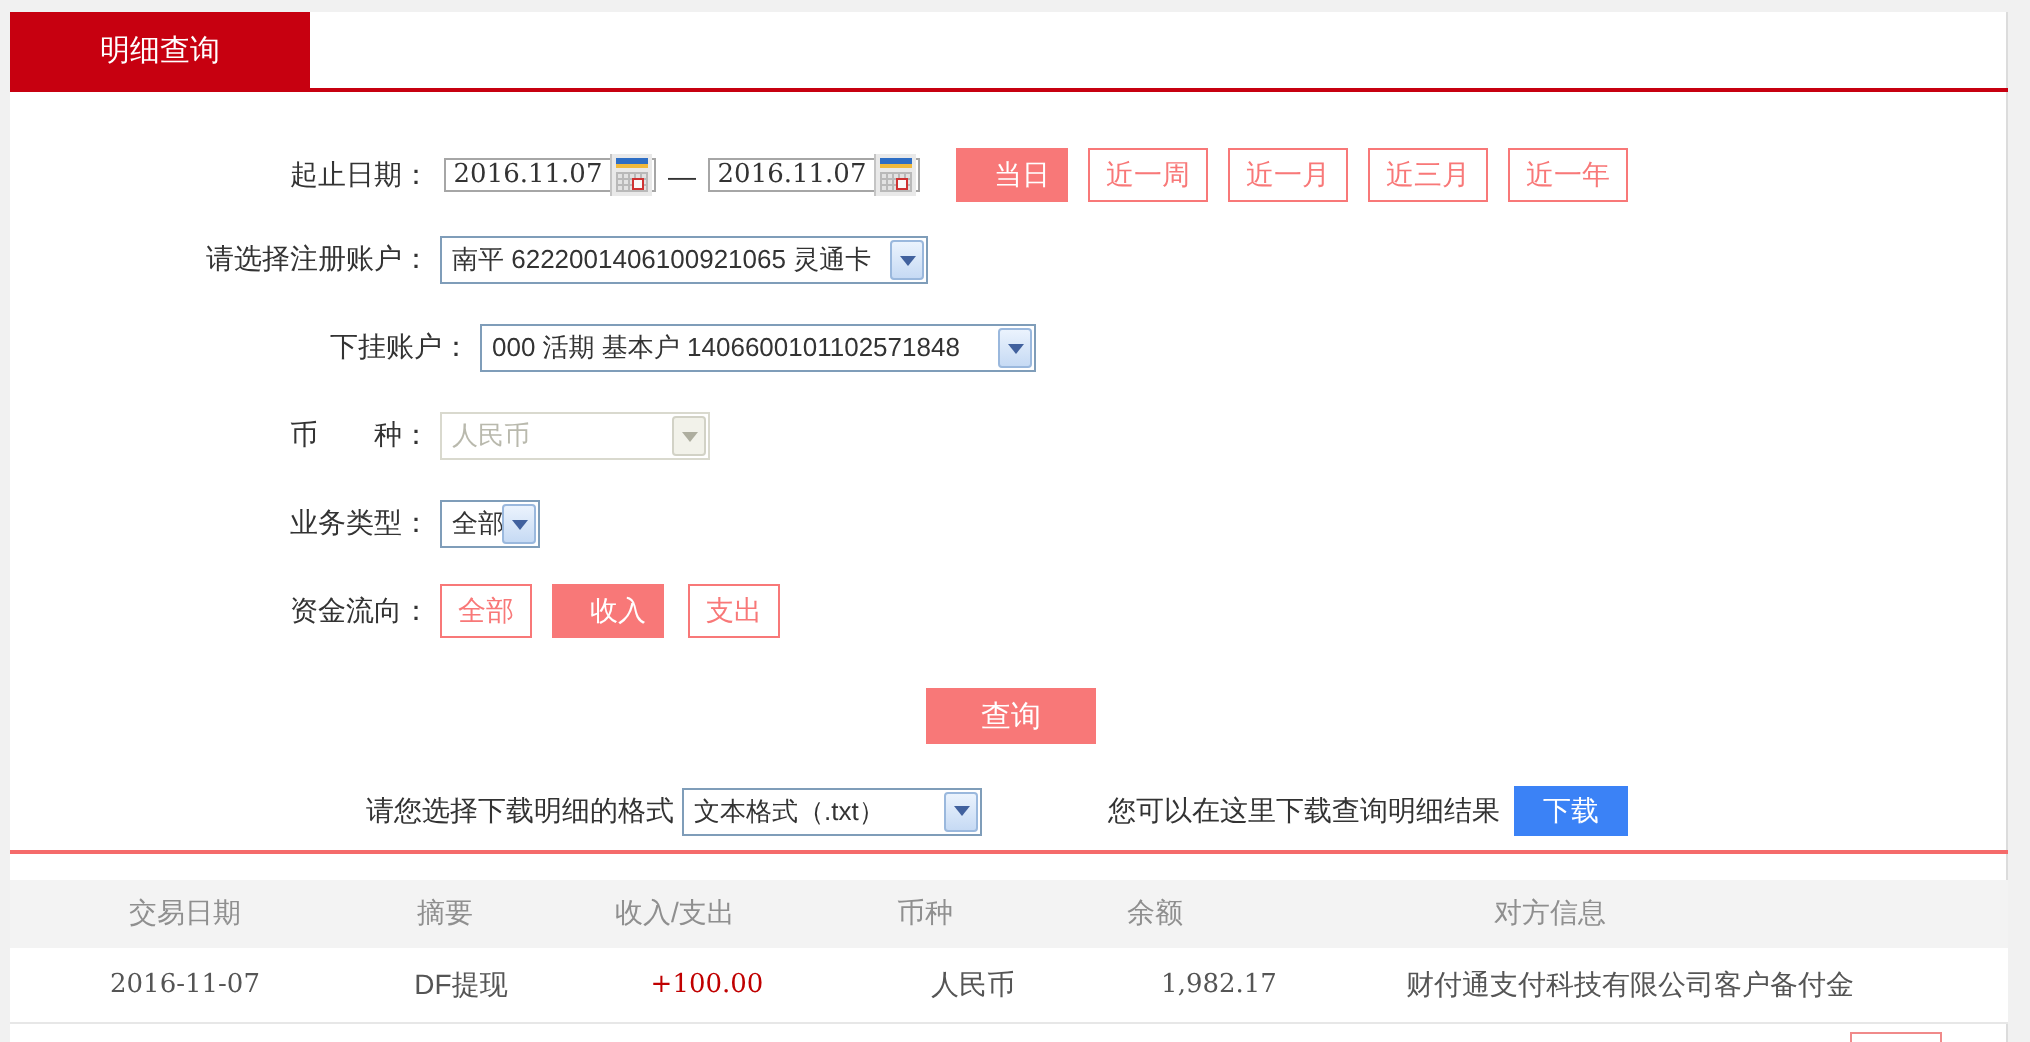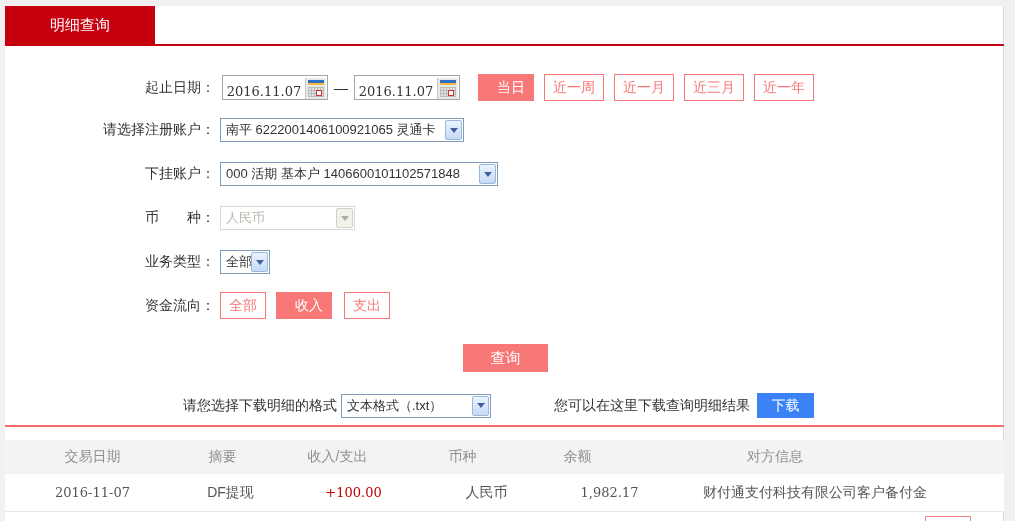--- a/index.html
+++ b/index.html
@@ -11,21 +11,21 @@
   
   .tab { position:absolute; left:5px; top:6px; width:150px; height:38px; background:#c70010; color:#fff;
          font-size:15px; display:flex; align-items:center; justify-content:center; cursor:pointer; }
   .red-underline { position:absolute; left:5px; top:44px; width:999px; height:2px; background:#c70010; }
 
   
   .frow { position:absolute; left:0; display:flex; align-items:center; }
   .lbl { width:215px; text-align:right; font-size:14px; color:#333; flex:none; }
 
   
-  .date-input { width:106px; height:25px; border:1px solid #a6a6a6; background:#fff; display:flex; align-items:flex-end; margin-left:7px; cursor:text; }
+  .date-input { width:106px; height:17px; border:1px solid #a6a6a6; background:#fff; display:flex; align-items:center; margin-left:7px; cursor:text; }
   .date-val { flex:1; text-align:center; font-size:13px; color:#333; font-family:"DejaVu Serif", serif; }
   .cal { width:21px; height:21px; margin-right:1px; background:#e9e9e9; border-left:1px solid #c4c4c4; position:relative; flex:none; cursor:pointer; }
   .cal-bar { position:absolute; top:2px; left:2px; right:2px; height:3px; background:#2e6ec4; }
   .cal-stripe { position:absolute; top:5px; left:2px; right:2px; height:2px; background:#f0b93c; }
   .cal-grid { position:absolute; left:2px; right:2px; top:9px; bottom:2px; background-color:#e2e2e2;
     background-image:repeating-linear-gradient(90deg,#b9b9b9 0 1px,transparent 1px 3px),
                      repeating-linear-gradient(#b9b9b9 0 1px,transparent 1px 3px); }
   .cal-dot { position:absolute; width:6px; height:6px; border:1px solid #cf3333; background:#fafafa; right:4px; bottom:3px; }
   .dash { font-size:14px; color:#333; margin:0 6px; }
 
@@ -66,21 +66,21 @@
   .trow { position:absolute; left:5px; top:474px; width:999px; height:38px; background:#fff; border-bottom:1px solid #e7e7e7;
           display:flex; align-items:center; font-size:14px; color:#555;gap:8px; }
   .c { text-align:center; flex:none; }
   .c1{width:175px;} .c2{width:85px;} .c3{width:145px;} .c4{width:105px;} .c5{width:125px;} .c6{width:270px;} .c7{flex:1;}
   .num { font-family:"DejaVu Serif", serif; font-size:13px; }
   .amount { color:#c00000; font-family:"DejaVu Serif", serif; font-size:13px; }
   .detail-btn { display:inline-flex; align-items:center; justify-content:center; width:46px; height:25px;
                 border:1px solid #f08a8a; color:#f06a6a; background:#fff; font-size:13px; cursor:pointer; }
   .next-row-peek { position:absolute; left:925px; top:516px; width:46px; height:10px; border:1px solid #f08a8a; background:#fff; }
 
-  .r1{top:74px;} .r2{top:118px;} .r3{top:162px;} .r4{top:206px;} .r5{top:250px;} .r6{top:292px;}
+  .r1{top:74px;} .r2{top:118px;} .r3{top:162px;margin-left:20px;} .r4{top:206px;} .r5{top:250px;} .r6{top:292px;}
   .w-register{width:244px;} .w-sub{width:278px;} .w-currency{width:135px;} .w-biz{width:50px;} .w-format{width:150px; margin-left:4px;}
   .gap-left{margin-left:18px;} .gap{margin-left:10px;}
 </style>
 </head>
 <body>
 
 <div class="page">
   <div class="panel"></div>
 
   <div class="tab">

